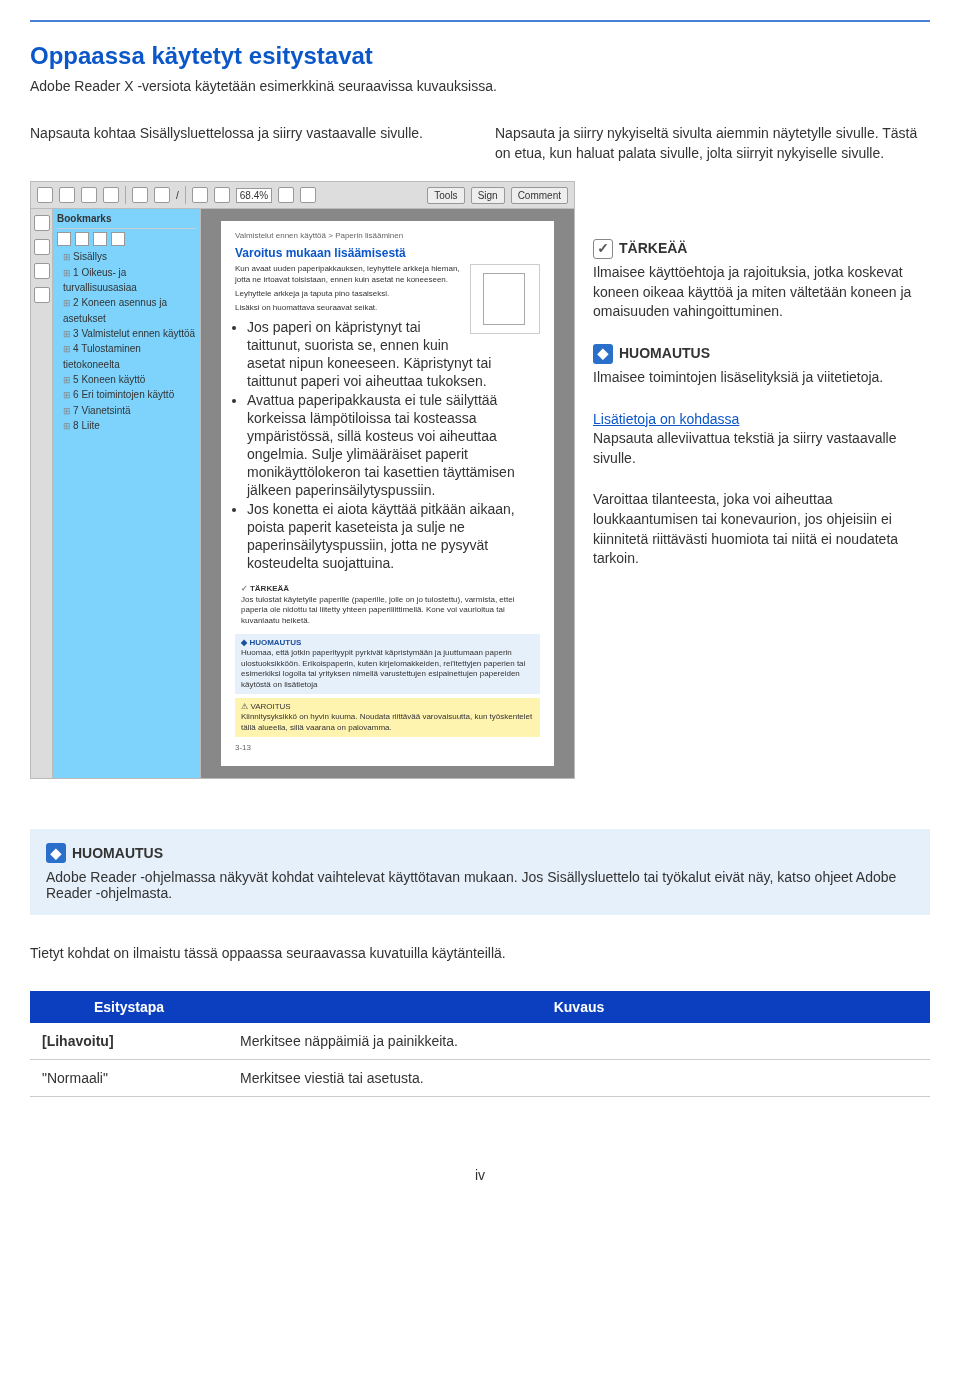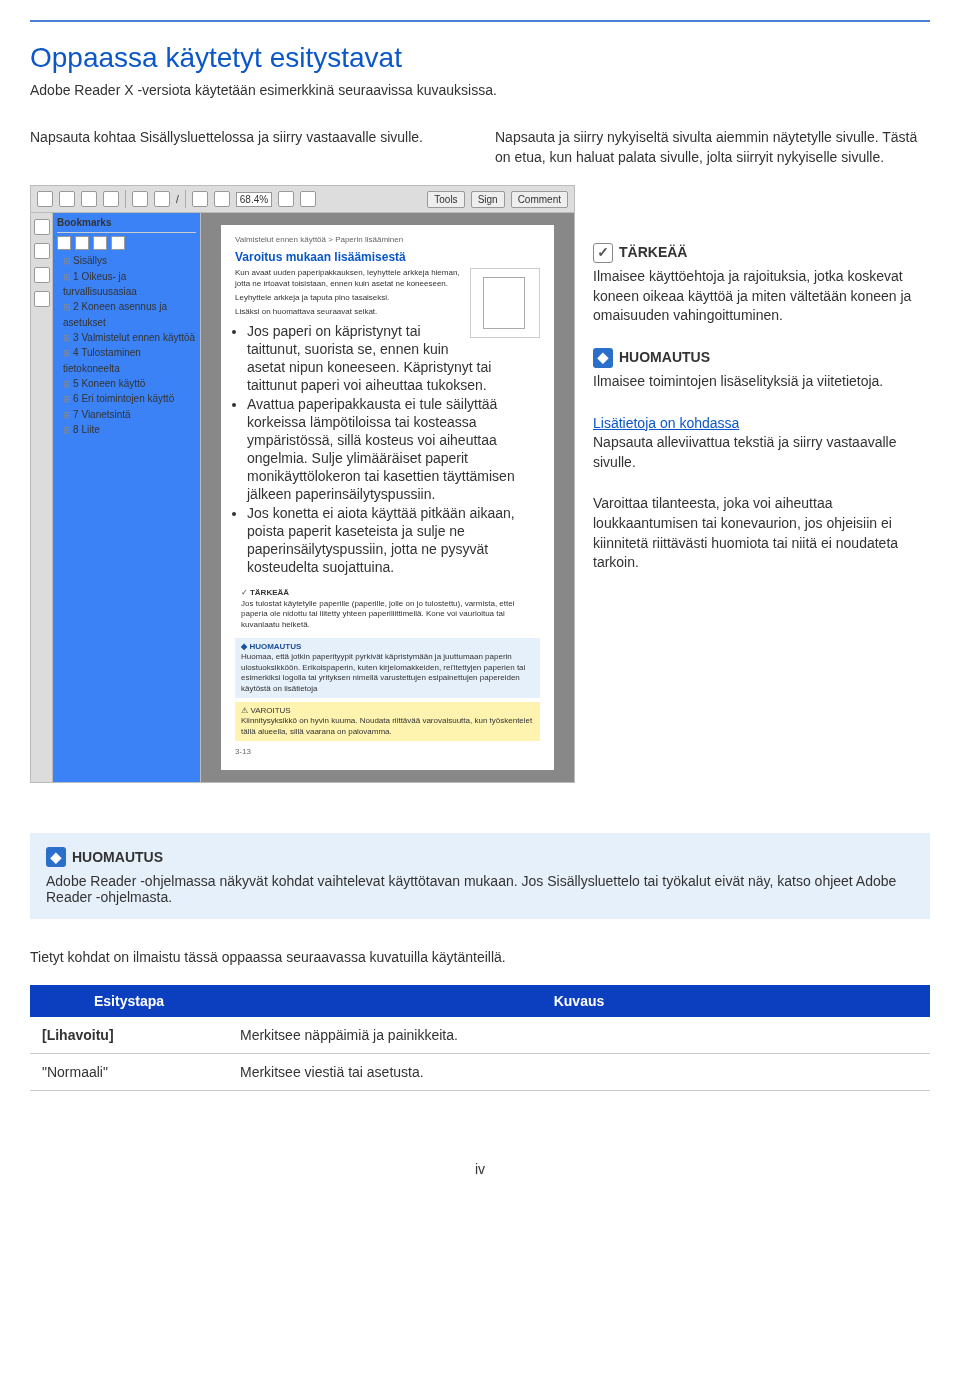--- a/index.html
+++ b/index.html
@@ -1,36 +1,36 @@
 <!DOCTYPE html>
 <html><head>
 <meta charset="utf-8">
 <style>
   * { box-sizing: border-box; margin: 0; padding: 0; }
   body { font-family: Arial, sans-serif; font-size: 14px; color: #333; background: #fff; width: 960px; margin: 0 auto; padding: 20px 30px 40px 30px; }
   .top-rule { border-top: 2px solid #4a7fd6; height: 2px; margin-bottom: 20px; }
-  h1 { color: #0b57c9; font-size: 28px; font-weight: 400; margin-bottom: 8px; }
+  h1 { color: #0b57c9; font-size: 24px; font-weight: 700; margin-bottom: 8px; }
   .intro { font-size: 14px; margin-bottom: 30px; }
   .two-col { display: flex; gap: 30px; margin-bottom: 18px; }
   .two-col > div { flex: 1; }
   .callout-text { font-size: 14px; line-height: 1.4; }
   .screenshot-wrap { display: flex; gap: 18px; margin-bottom: 50px; }
   .screenshot-left { flex: 0 0 545px; }
   .screenshot-right { flex: 1; display: flex; flex-direction: column; gap: 22px; padding-top: 58px; }
   .adobe-window { border: 1px solid #bbb; background: #e8e8e8; }
   .adobe-toolbar { display: flex; align-items: center; gap: 6px; padding: 4px 6px; background: #ddd; border-bottom: 1px solid #bbb; font-size: 10px; }
   .tb-ico { width: 16px; height: 16px; background: #fff; border: 1px solid #999; border-radius: 2px; display:inline-block; }
   .tb-sep { width: 1px; height: 18px; background: #aaa; }
   .tb-zoom { background:#fff; border:1px solid #999; padding:1px 3px; font-size:10px; }
   .tb-btn { background:#eee; border:1px solid #999; padding:2px 6px; font-size:10px; border-radius:2px; }
   .tb-spacer { flex:1; }
   .adobe-body { display: flex; }
   .adobe-leftstrip { width: 22px; background: #dcdcdc; border-right: 1px solid #bbb; display:flex; flex-direction:column; gap:8px; padding:6px 3px; }
   .ls-ico { width:16px; height:16px; background:#fff; border:1px solid #999; border-radius:2px; }
-  .adobe-bookmarks { width: 148px; background: #3b82f6; border-right: 1px solid #bbb; padding: 4px; }
+  .adobe-bookmarks { width: 148px; background: #7dd3fc; border-right: 1px solid #bbb; padding: 4px; }
   .bm-head { font-size: 10px; font-weight: bold; padding-bottom: 4px; border-bottom:1px solid #ccc; }
   .bm-tools { display:flex; gap:4px; padding:3px 0; }
   .bm-tool { width:14px; height:14px; background:#fff; border:1px solid #999; }
   .bm-list { list-style:none; font-size:10px; line-height:1.5; }
   .bm-list li { padding-left:6px; }
   .bm-list li::before { content:"⊞ "; color:#888; font-size:9px; }
   .adobe-content { flex:1; background:#888; padding:12px 20px; }
   .page { background:#fff; padding:10px 14px 14px 14px; font-size:9px; color:#333; }
   .crumb { font-size:8px; color:#666; margin-bottom:6px; }
   .page h3 { color:#0b57c9; font-size:12px; margin-bottom:4px; }
@@ -52,21 +52,21 @@
   .right-block { font-size: 14px; line-height: 1.4; }
   .right-block .blk-head { display:flex; align-items:center; gap:6px; font-weight:bold; margin-bottom:4px; }
   .ico-check { display:inline-flex; width:20px; height:20px; border:1px solid #888; border-radius:3px; align-items:center; justify-content:center; font-size:14px; color:#555; background:#fff; }
   .ico-diamond { display:inline-flex; width:20px; height:20px; border-radius:3px; align-items:center; justify-content:center; font-size:14px; color:#fff; background:#2a6fc9; }
   .link-blue { color:#0b57c9; text-decoration:underline; }
   .huom-box { background:#e6f0fb; padding:14px 16px; margin-bottom:30px; }
   .huom-box .blk-head { font-weight:bold; color:#fff; display:inline-flex; align-items:center; gap:6px; background:transparent; }
   .huom-box .blk-head .ico-diamond { background:#2a6fc9; }
   .huom-title { font-weight:bold; color:#333; }
   .huom-box p { margin-top:6px; }
-  .tail-text { margin-bottom: 20px; }
+  .tail-text { margin-bottom: 30px; }
   table { width:100%; border-collapse:collapse; }
   th { background:#0b3fbf; color:#fff; font-weight:bold; text-align:center; padding:8px; font-size:14px; }
   td { padding:10px 12px; border-bottom:1px solid #ccc; font-size:14px; vertical-align:top; }
   td.col1 { width:22%; }
   .footer-num { text-align:center; margin-top:70px; font-size:14px; }
 </style>
 </head>
 <body>
 
 <div class="top-rule"></div>

